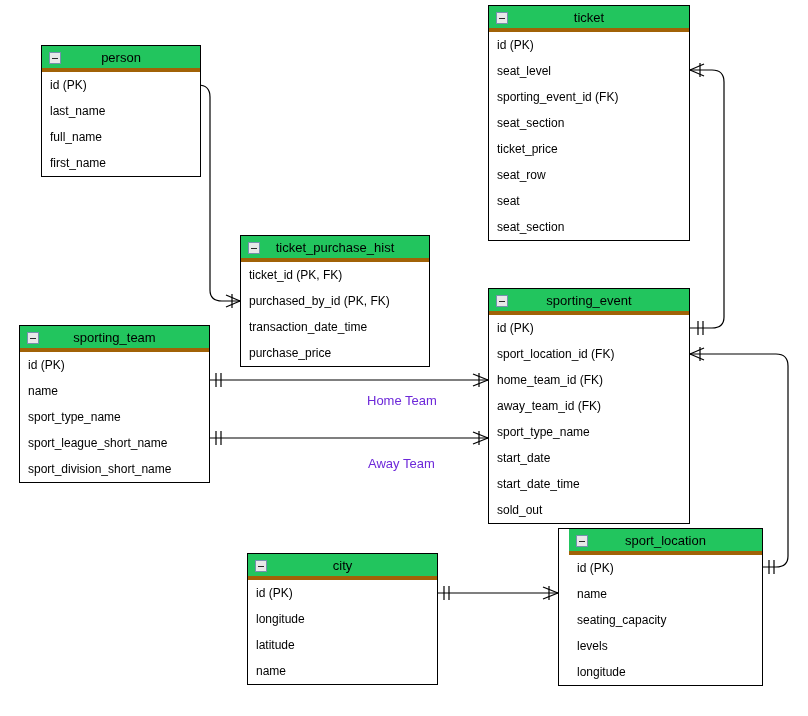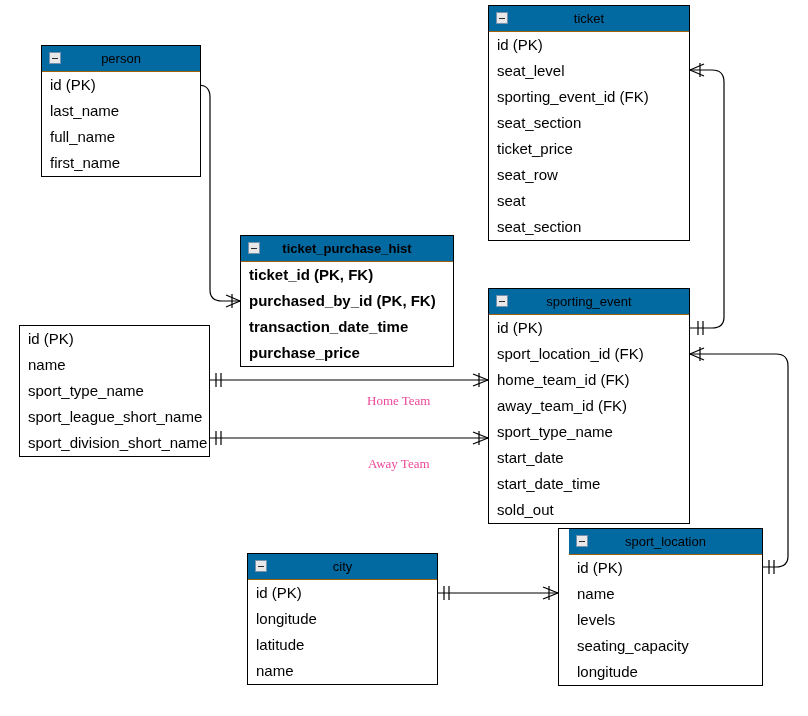--- a/index.html
+++ b/index.html
@@ -21,22 +21,22 @@
     position: absolute;
     box-sizing: border-box;
     border: 1px solid #000000;
     background: #ffffff;
     z-index: 5;
   }
   .entity-header {
     position: relative;
     box-sizing: border-box;
     height: 26px;
-    background: #0369a1;
-    border-bottom: 1px solid #a16207;
+    background: #22c55e;
+    border-bottom: 4px solid #a16207;
     display: flex;
     align-items: center;
     justify-content: center;
   }
   .entity-title {
     font-size: 13px;
     color: #000000;
     font-family: "Liberation Sans", sans-serif;
     line-height: 1;
   }
@@ -59,32 +59,32 @@
     background: #2b2b2b;
   }
   .entity-body {
     padding: 0;
   }
   .field {
     box-sizing: border-box;
     height: 26px;
     line-height: 26px;
     padding-left: 8px;
-    font-size: 15px;
+    font-size: 12px;
     color: #000000;
     white-space: nowrap;
     font-family: "Liberation Sans", sans-serif;
   }
   .edge-label {
     position: absolute;
     font-size: 13px;
-    color: #ec4899;
+    color: #6d28d9;
     white-space: nowrap;
     z-index: 6;
-    font-family: Liberation Serif, serif;
+    font-family: Liberation Sans, sans-serif;
   }
   svg.connectors {
     position: absolute;
     left: 0;
     top: 0;
     width: 808px;
     height: 716px;
     z-index: 1;
     overflow: visible;
   }
@@ -190,36 +190,42 @@
       <div class="field">seat_level</div>
       <div class="field">sporting_event_id (FK)</div>
       <div class="field">seat_section</div>
       <div class="field">ticket_price</div>
       <div class="field">seat_row</div>
       <div class="field">seat</div>
       <div class="field">seat_section</div>
     </div>
   </div>
 
-  <div class="entity" style="left:240px; top:235px; width:214px;font-weight:bold;">
+  <div class="entity" style="left:240px; top:235px; width:190px;">
     <div class="entity-header">
       <span class="collapse-icon">
           <span class="bar"></span>
         </span>
       <span class="entity-title">ticket_purchase_hist</span>
     </div>
     <div class="entity-body">
       <div class="field">ticket_id (PK, FK)</div>
       <div class="field">purchased_by_id (PK, FK)</div>
       <div class="field">transaction_date_time</div>
       <div class="field">purchase_price</div>
     </div>
   </div>
 
   <div class="entity" style="left:19px; top:325px; width:191px;">
+    <div class="entity-header">
+      <span class="collapse-icon">
+          <span class="bar"></span>
+        </span>
+      <span class="entity-title">sporting_team</span>
+    </div>
     <div class="entity-body">
       <div class="field">id (PK)</div>
       <div class="field">name</div>
       <div class="field">sport_type_name</div>
       <div class="field">sport_league_short_name</div>
       <div class="field">sport_division_short_name</div>
     </div>
   </div>
 
   <div class="entity" style="left:488px; top:288px; width:202px;">
@@ -259,22 +265,22 @@
   <div class="entity" style="left:558px; top:528px; width:205px;padding-left:10px;">
     <div class="entity-header">
       <span class="collapse-icon">
           <span class="bar"></span>
         </span>
       <span class="entity-title">sport_location</span>
     </div>
     <div class="entity-body">
       <div class="field">id (PK)</div>
       <div class="field">name</div>
+      <div class="field">seating_capacity</div>
       <div class="field">levels</div>
-      <div class="field">seating_capacity</div>
       <div class="field">longitude</div>
     </div>
   </div>
 
   <div class="edge-label" style="left:367px; top:393px;">Home Team</div>
   <div class="edge-label" style="left:368px; top:456px;">Away Team</div>
 
 </div>
 
 </body></html>

